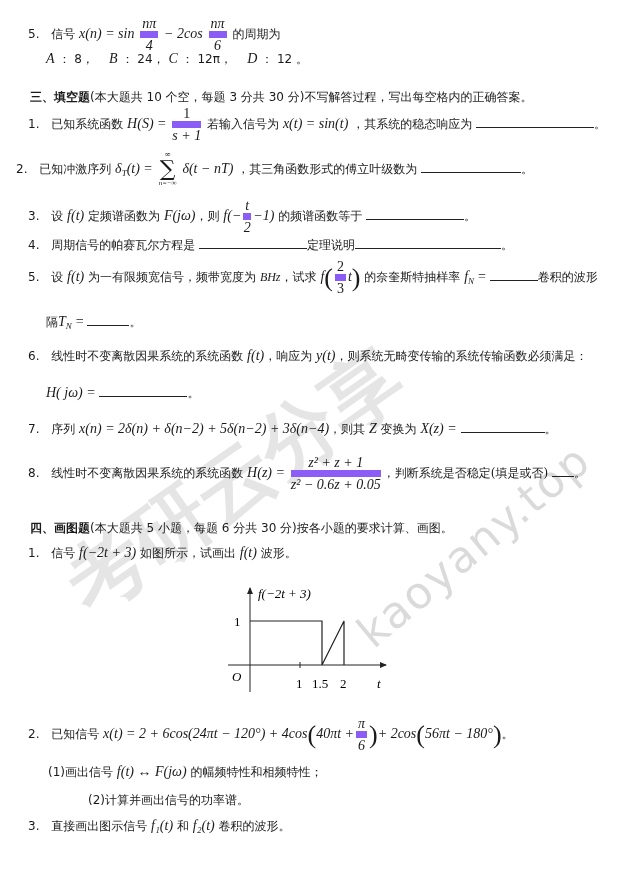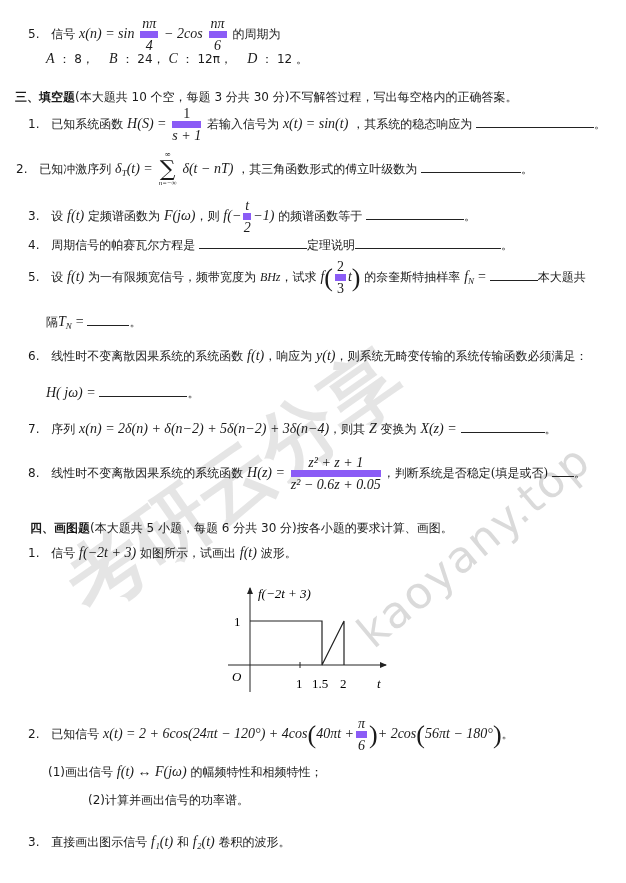--- a/index.html
+++ b/index.html
@@ -40,21 +40,21 @@
 </div>
 <div class="line sans" style="left:46px; top:51px;">
   <span><span class="math">A</span> ： <span>8</span><span>，</span></span>
   &nbsp;&nbsp;
   <span><span class="math">B</span> ： <span>24</span><span>，</span></span>
   <span><span class="math">C</span> ： <span>12π</span><span>，</span></span>
   &nbsp;&nbsp;
   <span><span class="math">D</span> ： <span>12</span> <span>。</span></span>
 </div>
 
-<div class="line" style="left:15px; top:89px;">
+<div class="line" style="left:30px; top:89px;">
   <span class="bold">三、填空题</span><span class="sans">(本大题共 10 个空，每题 3 分共 30 分)不写解答过程，写出每空格内的正确答案。</span>
 </div>
 
 <div class="line" style="left:28px; top:106px; height:36px;">
   <span class="num">1.</span>
   <span>已知系统函数</span>
   <span class="math">H(S) =</span>
   <span class="frac mathn"><span class="top">1</span><span class="bot math">s + 1</span></span>
   <span>若输入信号为</span>
   <span class="math">x(t) = sin(t)</span>
@@ -92,21 +92,21 @@
 <div class="line" style="left:28px; top:259px; height:36px;">
   <span class="num">5.</span>
   <span>设</span>
   <span class="math">f(t)</span>
   <span>为一有限频宽信号，频带宽度为</span>
   <span class="math" style="font-size:12px;">BHz</span><span>，试求</span>
   <span class="math">f</span><span class="paren-big">(</span><span class="frac mathn"><span class="top">2</span><span class="bot">3</span></span><span class="math">t</span><span class="paren-big">)</span>
   <span>的奈奎斯特抽样率</span>
   <span class="math">f</span><sub class="math" style="font-size:9px;">N</sub>
   <span class="mathn">=</span>
-  <span class="blank" style="width:48px;"></span><span>本大题共</span>
+  <span class="blank" style="width:48px;"></span><span>卷积的波形</span>
 </div>
 <div class="line" style="left:46px; top:313px;text-align:right;">
   <span>隔</span><span class="math">T</span><sub class="math" style="font-size:9px;">N</sub>
   <span class="mathn">=</span>
   <span class="blank" style="width:42px;"></span><span>。</span>
 </div>
 
 <div class="line" style="left:28px; top:348px;">
   <span class="num">6.</span>
   <span>线性时不变离散因果系统的系统函数</span>
@@ -175,20 +175,20 @@
 </div>
 <div class="line" style="left:48px; top:764px;">
   <span class="sans">(1)</span><span>画出信号</span>
   <span class="math">f(t) ↔ F(jω)</span>
   <span>的幅频特性和相频特性；</span>
 </div>
 <div class="line" style="left:48px; top:792px;margin-left:40px;">
   <span class="sans">(2)</span><span>计算并画出信号的功率谱。</span>
 </div>
 
-<div class="line" style="left:28px; top:818px;margin-top:16px;">
+<div class="line" style="left:28px; top:818px;">
   <span class="num">3.</span>
   <span>直接画出图示信号</span>
   <span class="math">f₁(t)</span>
   <span>和</span>
   <span class="math">f₂(t)</span>
   <span>卷积的波形。</span>
 </div>
 
 </body></html>

